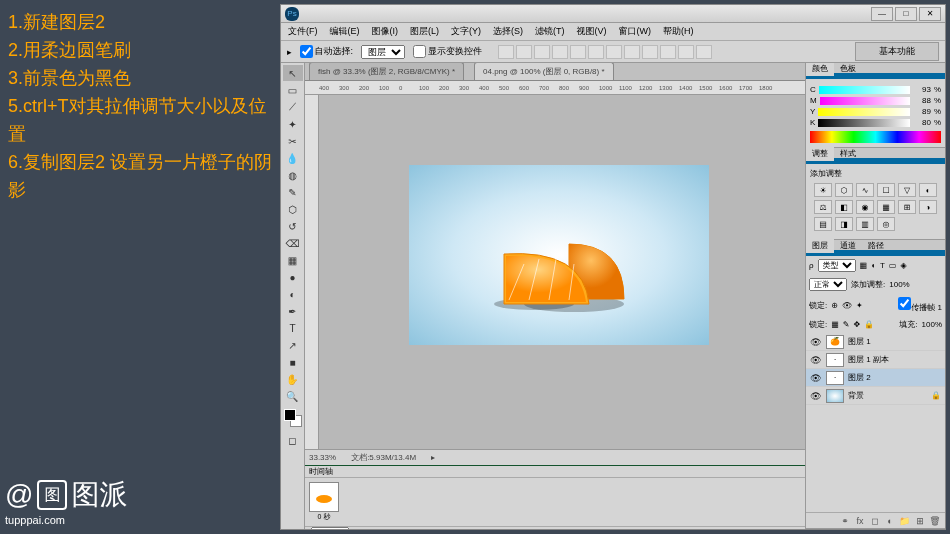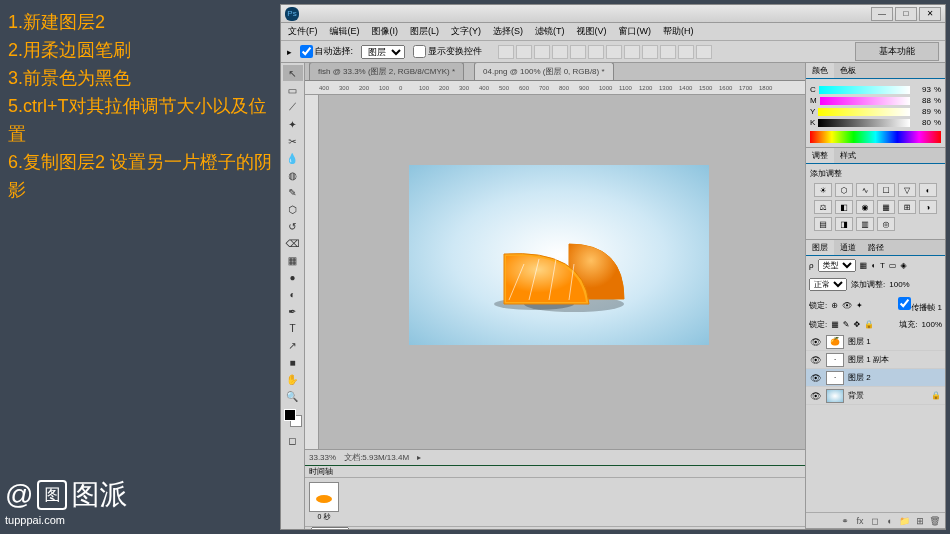--- a/index.html
+++ b/index.html
@@ -32,30 +32,30 @@
 .doc-tabs{height:18px;background:#c0c0c0;display:flex;align-items:flex-end;padding-left:4px;gap:10px;border-bottom:1px solid #888}
 .doc-tab{padding:3px 8px;background:#d5d5d5;font-size:8px;border:1px solid #888;border-bottom:none;border-radius:3px 3px 0 0;color:#444}
 .doc-tab.active{background:#b8b8b8}
 .ruler-h{height:14px;background:#e0e0e0;border-bottom:1px solid #999;font-size:6px;display:flex;align-items:center;padding-left:14px;overflow:hidden;color:#555}
 .ruler-tick{width:20px;flex:none}
 .canvas-vp{flex:1;display:flex;background:#b8b8b8}
 .ruler-v{width:14px;background:#e0e0e0;border-right:1px solid #999}
 .canvas{flex:1;position:relative;overflow:hidden}
 .artwork{position:absolute;left:90px;top:70px;width:300px;height:180px;background:radial-gradient(ellipse at center,#fff 0%,#cfe8f5 50%,#8ec4de 100%)}
 .orange-group{position:absolute;left:50%;top:55%;transform:translate(-50%,-50%)}
-.statusbar{height:16px;background:#d5d5d5;border-top:1px solid #999;display:flex;align-items:center;font-size:8px;padding:0 4px;gap:8px;color:#444}
+.statusbar{height:16px;background:#d5d5d5;border-top:1px solid #999;display:flex;align-items:center;font-size:8px;padding:0 4px;gap:15px;color:#444}
 .timeline{height:64px;background:#d5d5d5;border-top:1px solid #14532d;display:flex;flex-direction:column}
 .tl-header{height:14px;border-bottom:1px solid #aaa;padding:0 4px;font-size:8px;display:flex;align-items:center}
 .tl-frames{flex:1;padding:4px;display:flex;gap:4px}
 .frame{width:30px;height:30px;border:1px solid #888;background:#fff;display:flex;align-items:center;justify-content:center}
 .tl-ctrl{height:18px;border-top:1px solid #aaa;display:flex;align-items:center;gap:4px;padding:0 6px;font-size:9px}
 .tl-btn{width:14px;height:12px;display:flex;align-items:center;justify-content:center;color:#555}
 .panels{width:140px;background:#d5d5d5;border-left:1px solid #999;display:flex;flex-direction:column;font-size:8px}
 .panel{border-bottom:1px solid #999}
-.p-tabs{height:16px;display:flex;align-items:center;border-bottom:1px solid #0369a1;background:#c8c8c8}
+.p-tabs{height:16px;display:flex;align-items:center;border-bottom:6px solid #0369a1;background:#c8c8c8}
 .p-tab{padding:2px 6px;font-size:8px;cursor:pointer}
 .p-tab.active{background:#d5d5d5}
 .p-body{padding:4px}
 .slider-row{display:flex;align-items:center;gap:3px;margin:2px 0;font-size:8px}
 .slider{flex:1;height:8px;background:linear-gradient(to right,#000,#fff);position:relative}
 .slider.c{background:linear-gradient(to right,#0ff,#fff)}
 .slider.m{background:linear-gradient(to right,#f0f,#fff)}
 .slider.y{background:linear-gradient(to right,#ff0,#fff)}
 .slider.k{background:linear-gradient(to right,#000,#fff)}
 .sval{width:18px;text-align:right;font-size:8px}

